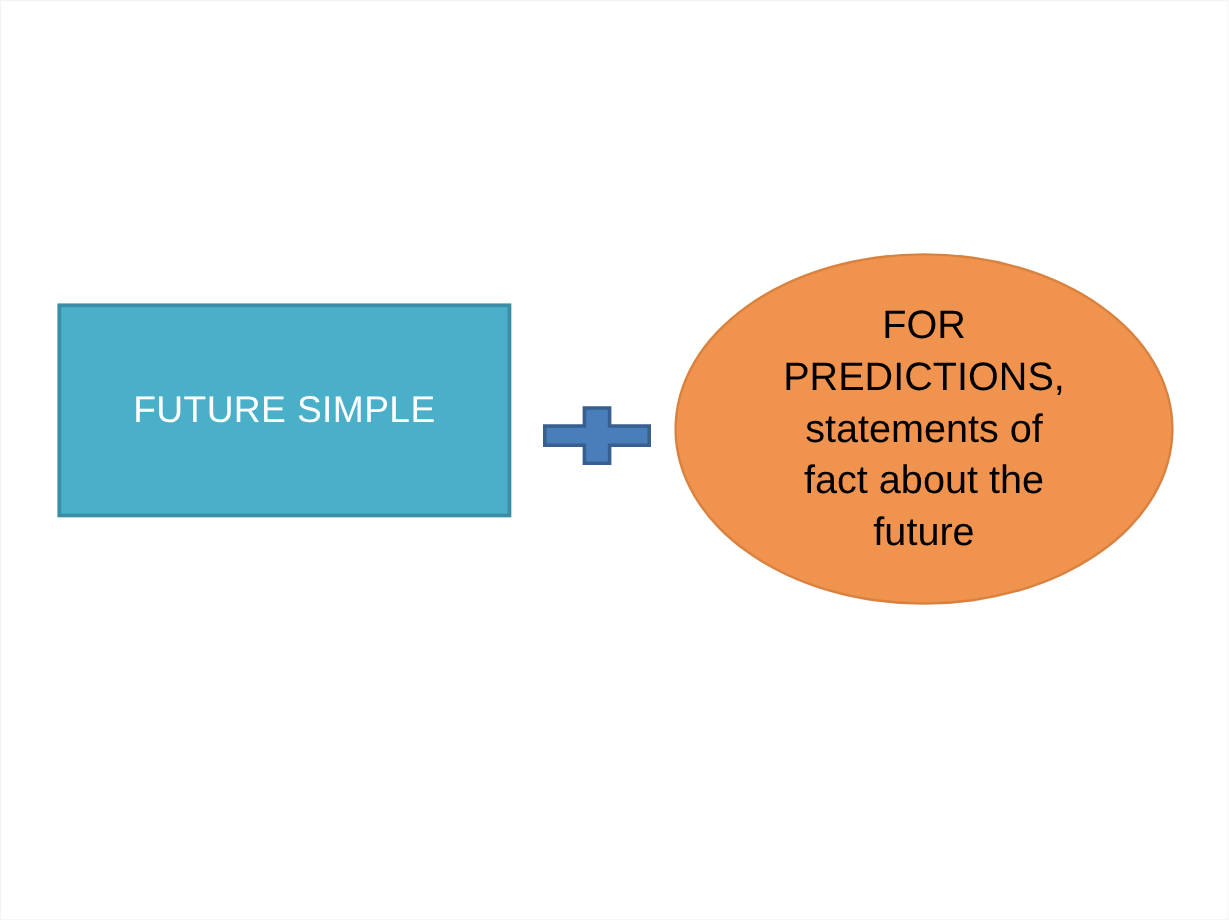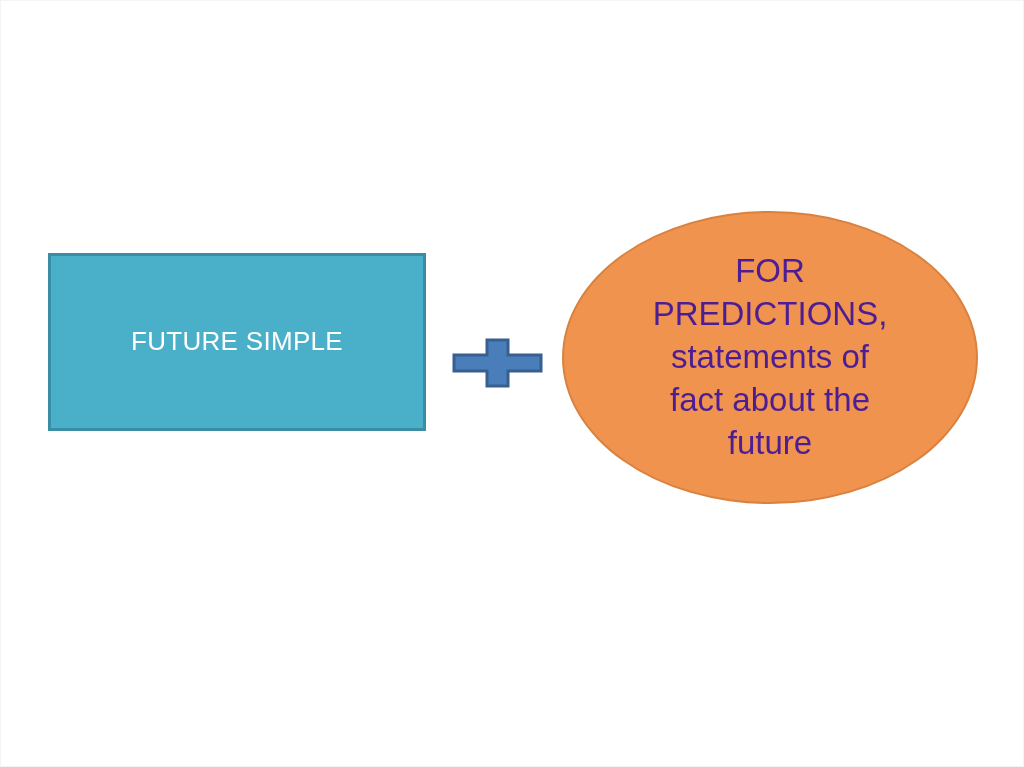--- a/index.html
+++ b/index.html
@@ -37,21 +37,21 @@
     height: 178px;
     background: #4aafc8;
     border: 3px solid #3a8da5;
     box-sizing: border-box;
     display: flex;
     align-items: center;
     justify-content: center;
   }
   #rect-label {
     color: #ffffff;
-    font-size: 26px;
+    font-size: 31px;
     line-height: 1.15;
     letter-spacing: 0.3px;
     text-align: center;
     white-space: nowrap;
   }
 
   
   #plus-shape {
     position: absolute;
     left: 451px;
@@ -75,21 +75,21 @@
     height: 293px;
     background: #f0934e;
     border: 2px solid #d9823f;
     border-radius: 50%;
     box-sizing: border-box;
     display: flex;
     align-items: center;
     justify-content: center;
   }
   #ellipse-label {
-    color: #4c1d95;
+    color: #000000;
     font-size: 33px;
     line-height: 1.30;
     text-align: center;
     width: 300px;
     white-space: pre-line;
   }
 </style>
 </head>
 <body>
 

